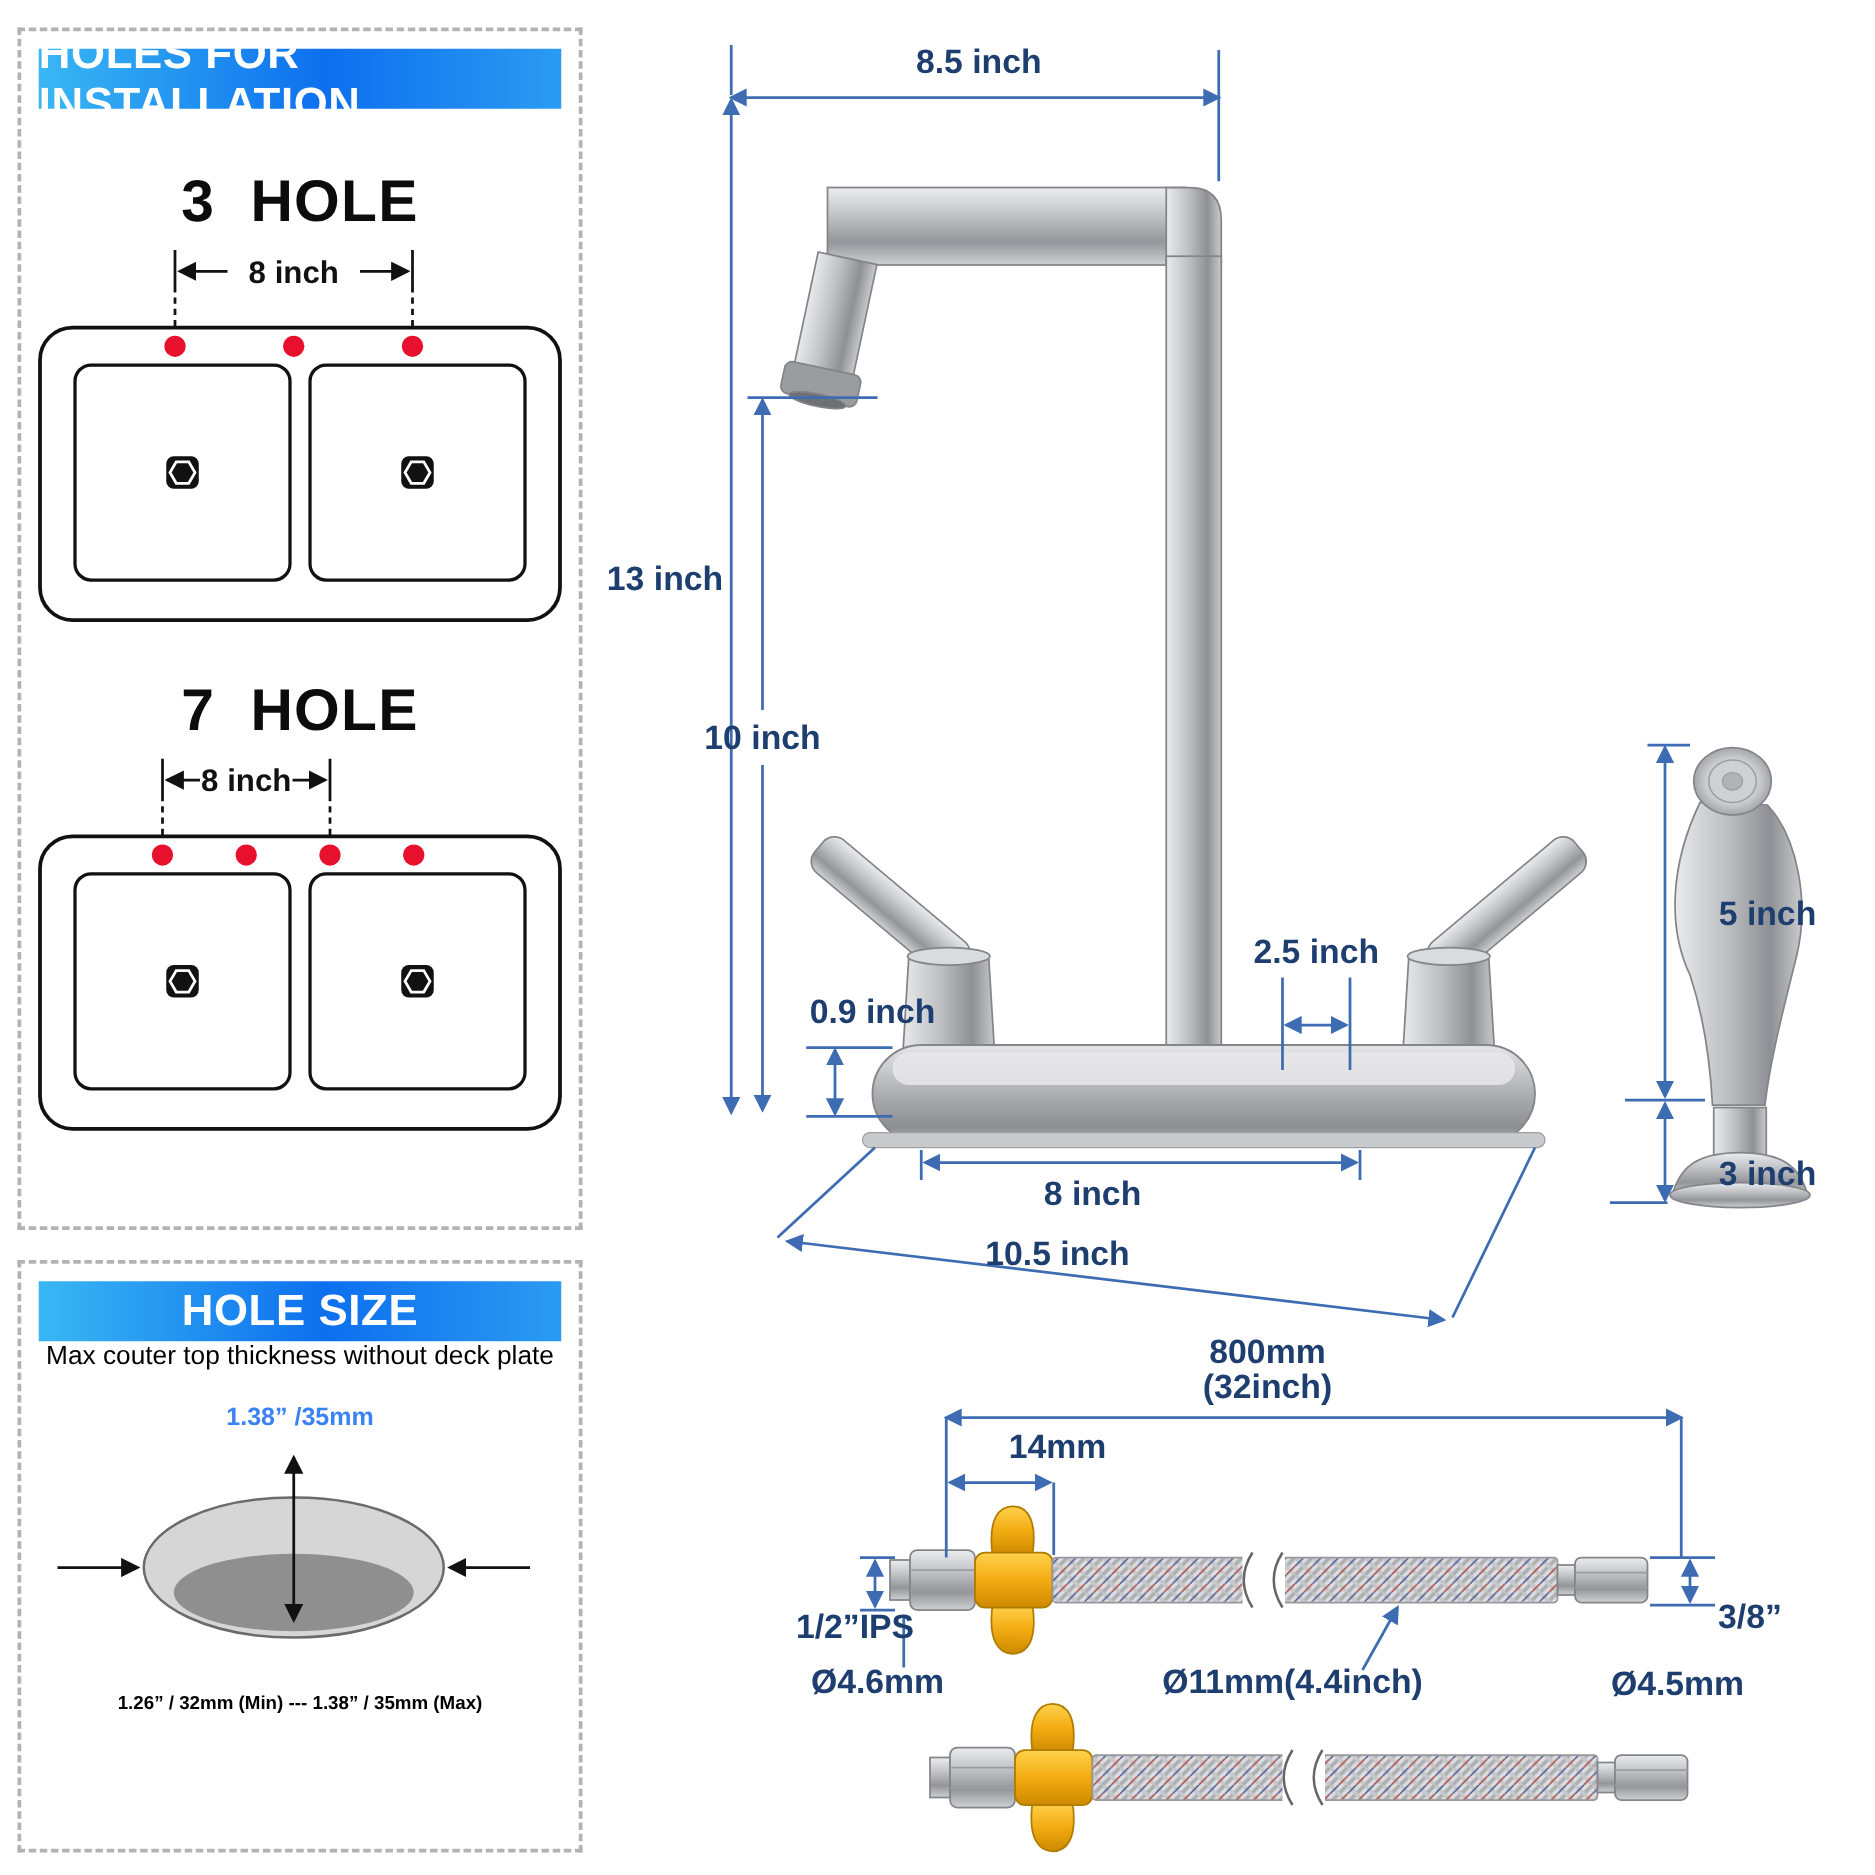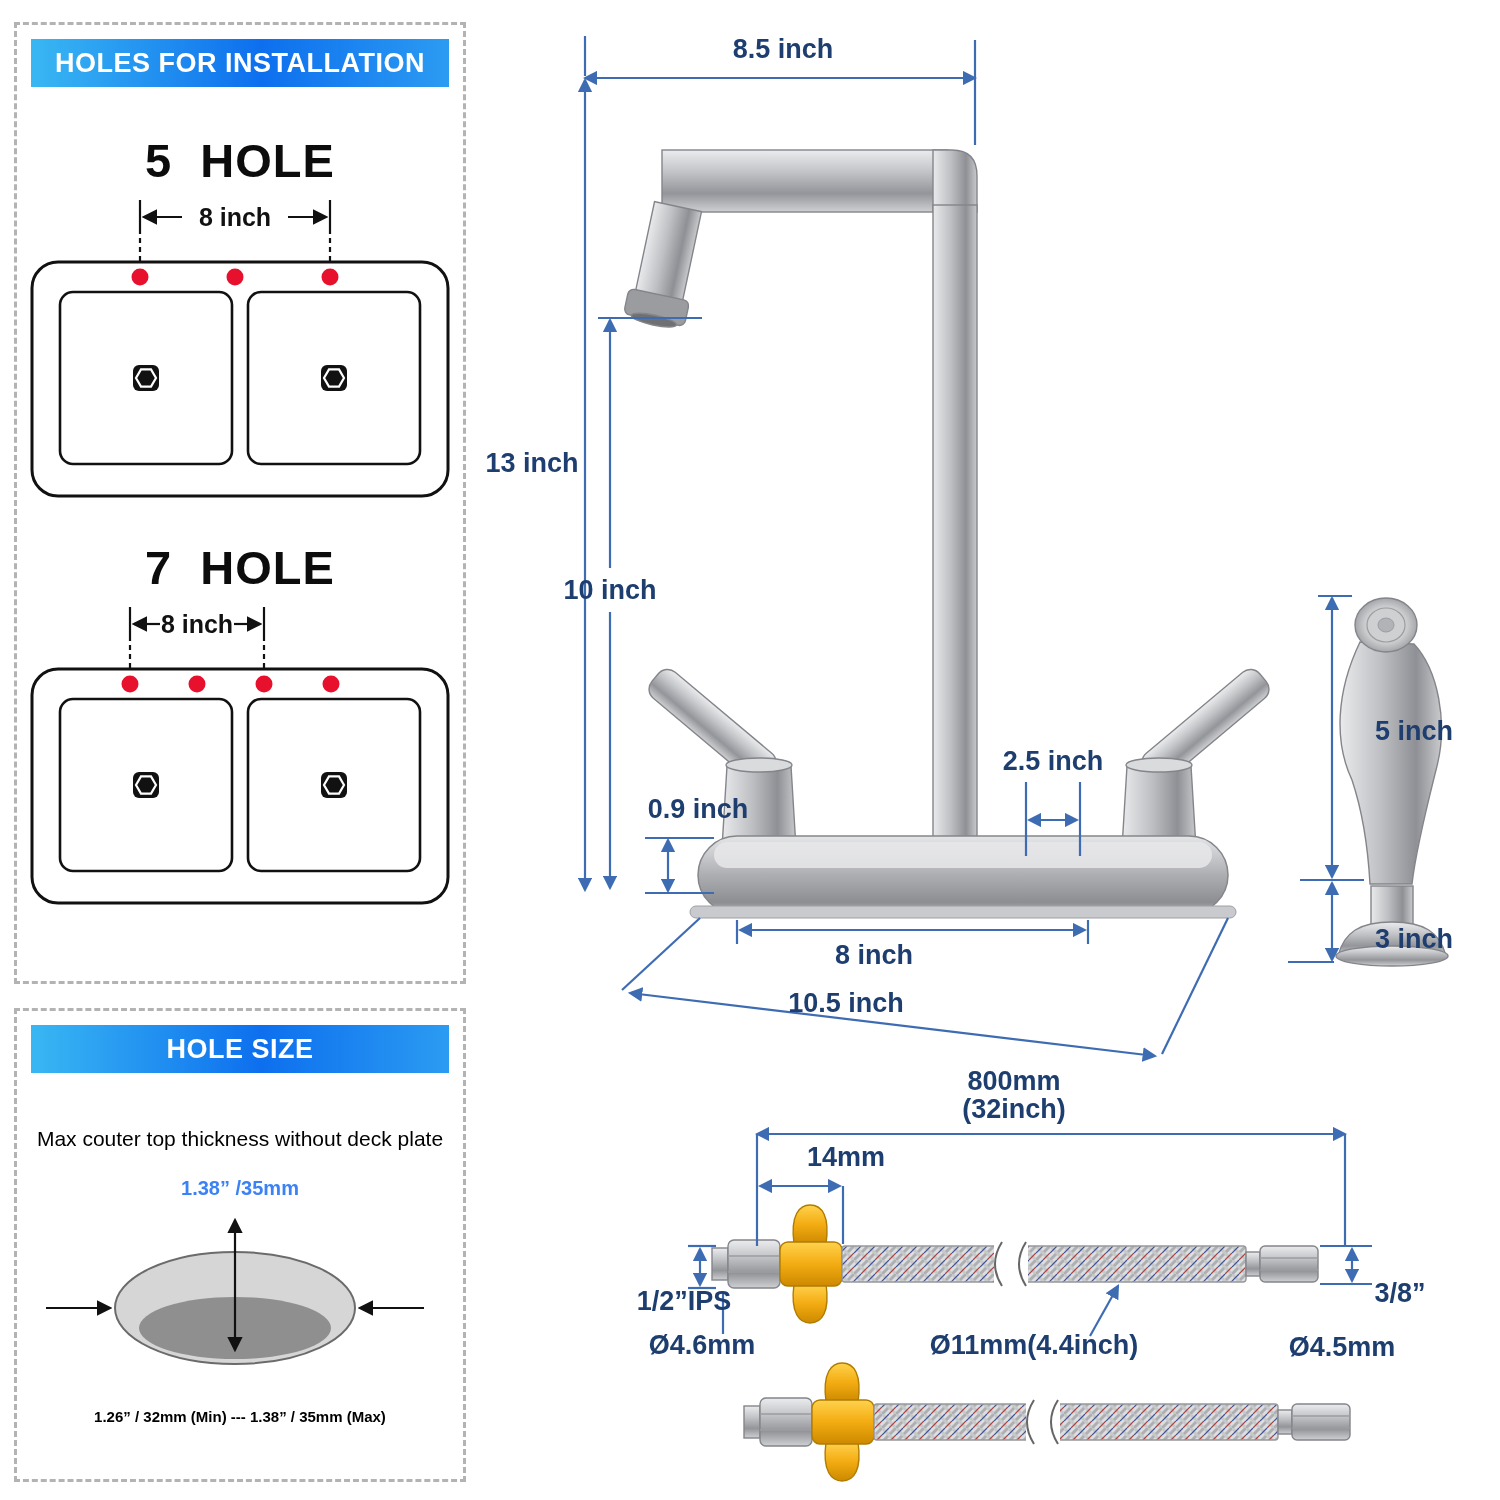--- a/index.html
+++ b/index.html
@@ -7,48 +7,48 @@
   #canvas {
     position:relative; width:1500px; height:1500px; background:#fff;
     font-family:"Liberation Sans", sans-serif; overflow:hidden;
   }
   .panel { position:absolute; border:3px dashed #b3b3b3; background:#fff; }
   #panel-holes { left:14px; top:22px; width:452px; height:962px; }
   #panel-size  { left:14px; top:1008px; width:452px; height:474px; }
   .panel-header {
     margin:14px 14px 0 14px; height:48px;
     display:flex; align-items:center; justify-content:center;
-    color:#fff; font-size:27px; font-weight:bold; letter-spacing:0.5px;
+    color:#fff; font-size:35px; font-weight:bold; letter-spacing:0.5px;
     background:linear-gradient(90deg,#39b7f3 0%, #0d6fee 55%, #2b9bf2 100%);
   }
   .hole-label {
     text-align:center; font-size:47px; font-weight:800; color:#0c0c0c;
     letter-spacing:1px; white-space:pre; margin-top:46px;
   }
   .sink-svg { display:block; margin:6px auto 0 auto; }
-  .note  { font-size:21px; color:#000; text-align:center; margin-top:54px; }
+  .note  { font-size:21px; color:#000; text-align:center; }
   .thickness { font-size:20px; font-weight:bold; color:#3b82f6; text-align:center; margin-top:26px; }
   .range { font-size:15px; font-weight:bold; color:#000; text-align:center; margin-top:8px; }
   .hole-size-svg { display:block; margin:10px auto 0 auto; }
   #main-svg { position:absolute; left:470px; top:0; width:1030px; height:1500px; }
   .dim  { font:bold 27px "Liberation Sans", sans-serif; fill:#1d3e6f; }
   .dimline { stroke:#3e6cb3; stroke-width:2.2; fill:none; }
   .sink-dim { font:bold 25px "Liberation Sans", sans-serif; fill:#111; }
   .blk { stroke:#111; stroke-width:2.2; fill:none; }
   .metal-stroke { stroke:#84858a; stroke-width:1.4; }
 </style>
 </head>
 <body>
 
 <div id="canvas">
 
   <div class="panel" id="panel-holes">
     <div class="panel-header">HOLES FOR INSTALLATION</div>
 
-    <div class="hole-label">5  HOLE</div>
+    <div class="hole-label">3  HOLE</div>
 
     <svg class="sink-svg" width="440" height="312" viewBox="0 0 440 312">
       <defs>
         <marker id="a1" viewBox="0 0 10 10" refX="8.5" refY="5" markerWidth="7" markerHeight="7" orient="auto-start-reverse">
           <path d="M0 0 L10 5 L0 10 Z" fill="#111"></path>
         </marker>
       </defs>
       <g class="blk">
         <line x1="120" y1="6" x2="120" y2="40"></line>
         <line x1="310" y1="6" x2="310" y2="40"></line>

